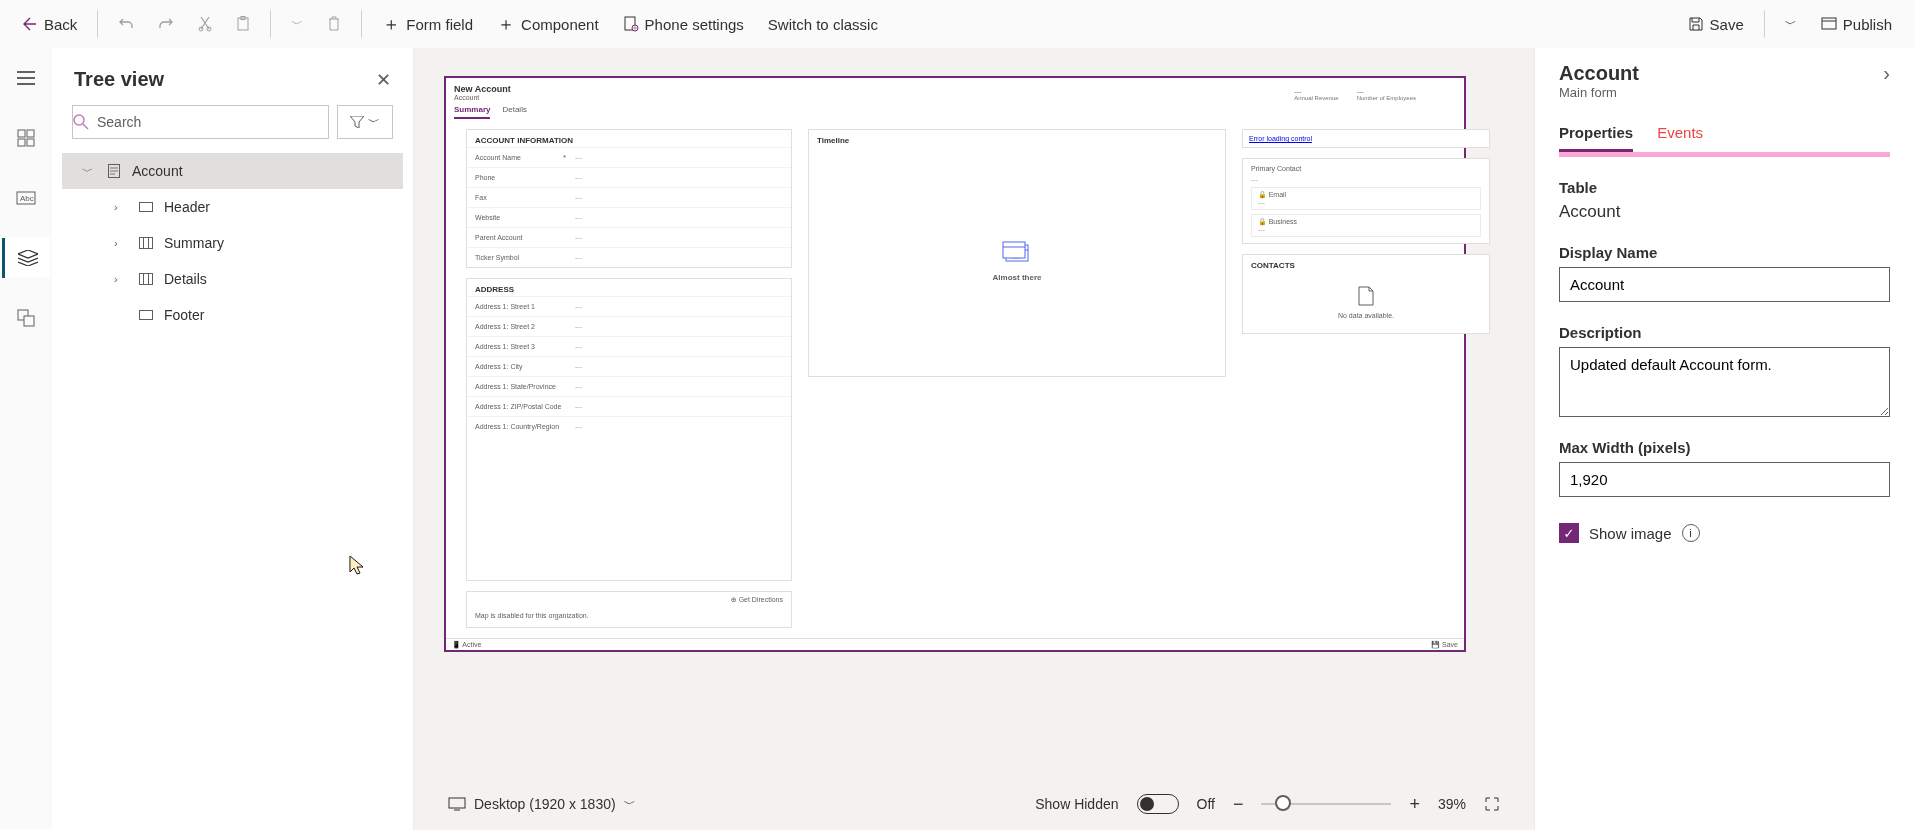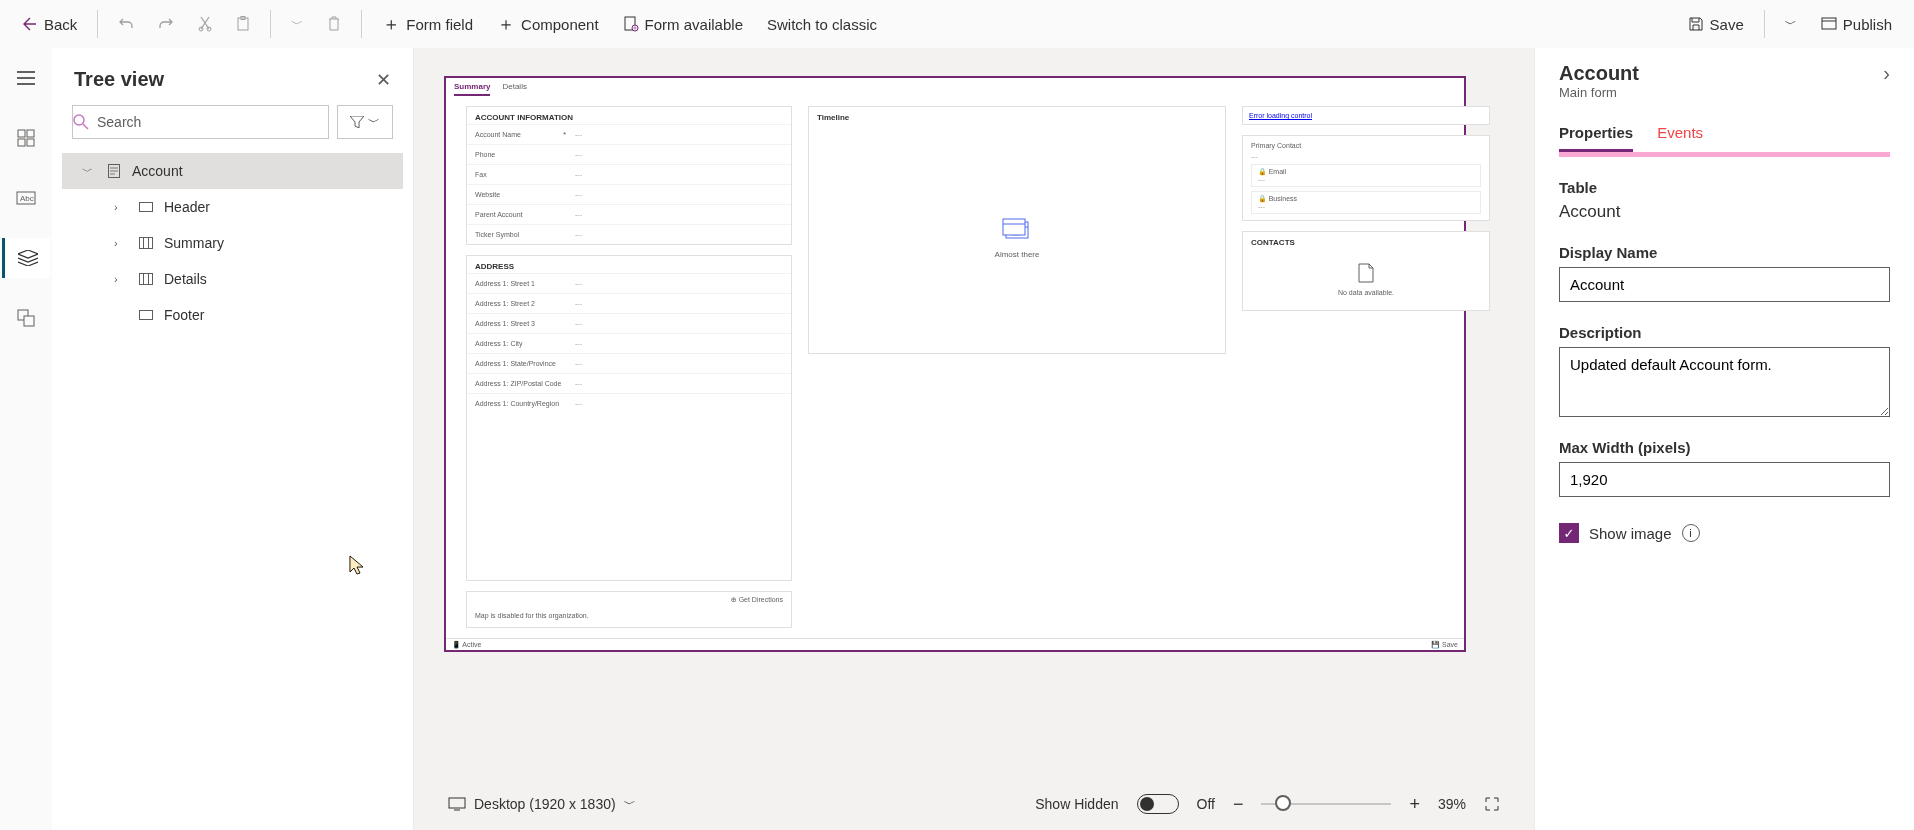--- a/index.html
+++ b/index.html
@@ -45,21 +45,21 @@
   .c-tab.active { color:#742774; border-bottom:2px solid #742774; font-weight:600;}
   .c-body { flex:1; display:grid; grid-template-columns: 326px 418px 248px; gap:16px; padding:10px 20px;}
   .sect { border:1px solid #E1DFDD; background:#fff;}
   .sect .sh { font-size:8px; font-weight:600; color:#323130; padding:6px 8px 2px 8px;}
   .fld { display:grid; grid-template-columns:88px 12px 1fr; align-items:center; border-top:1px solid #F3F2F1; padding:2px 8px; min-height:20px;}
   .fld .flbl { font-size:7px; color:#605E5C;}
   .fld .freq { font-size:8px; color:#605E5C; }
   .fld .fval { font-size:7px; color:#A19F9D;}
   .col { display:flex; flex-direction:column; gap:10px;}
   .tl { display:flex; flex-direction:column; align-items:center; justify-content:center;}
-  .tl .tl-body { flex:1; display:flex; flex-direction:column; align-items:center; justify-content:center; gap:10px;}
+  .tl .tl-body { flex:1; display:flex; flex-direction:column; align-items:center; justify-content:center; gap:10px;font-weight:bold;}
   .c-footer { height:12px; border-top:1px solid #E1DFDD; display:flex; align-items:center; padding:0 6px; font-size:7px; justify-content:space-between;}
   .canvas-status { margin-top:auto; height:52px; display:flex; align-items:center; gap:18px; padding:0 4px; color:#323130;}
   .toggle { width:42px; height:20px; border-radius:10px; border:1px solid #323130; position:relative;}
   .toggle .knob { width:14px; height:14px; border-radius:50%; background:#323130; position:absolute; top:2px; left:2px;}
   .slider-track { width:130px; height:2px; background:#C8C6C4; position:relative;}
   .slider-thumb { width:16px; height:16px; border-radius:50%; background:#fff; border:2px solid #605E5C; position:absolute; top:-8px; left:14px;}
   
   .proppane { width:380px; background:#fff; border-left:1px solid #EDEBE9; padding:14px 24px 14px 24px; display:flex; flex-direction:column; gap:10px;}
   .prop-head { display:flex; justify-content:space-between; align-items:flex-start;}
   .prop-head h2 { font-size:20px; font-weight:600;}
@@ -135,21 +135,21 @@
   <div class="tb-btn">
     <span style="font-size:18px;">＋</span>
     <span>Component</span>
   </div>
   <div class="tb-btn">
     <svg width="16" height="16" viewBox="0 0 16 16">
         <rect x="2" y="1" width="10" height="13" stroke="#323130" fill="none"></rect>
         <circle cx="12" cy="12" r="3" stroke="#742774" fill="#fff"></circle>
         <path d="M12 10 v4 M10 12 h4" stroke="#742774" stroke-width="0.5"></path>
       </svg>
-    <span>Form available</span>
+    <span>Phone settings</span>
   </div>
   <div class="tb-btn">
     <span>Switch to classic</span>
   </div>
   <div class="spacer"></div>
   <div class="tb-btn">
     <svg width="16" height="16" viewBox="0 0 16 16">
         <path d="M2 2 H12 L14 4 V14 H2 Z M4 2 V6 H11 V2 M5 14 V9 H11 V14" stroke="#323130" fill="none"></path>
       </svg>
     <span>Save</span>
@@ -275,20 +275,36 @@
         <svg width="20" height="22" viewBox="0 0 20 22">
             <path d="M2 2 L2 18 L6 14 L9 20 L12 19 L9 13 L15 13 Z" fill="#fff" stroke="#000"></path>
             <path d="M2 2 L2 18 L6 14 L9 20 L12 19 L9 13 L15 13 Z" fill="#FDB813" fill-opacity="0.25"></path>
           </svg>
       </div>
     </div>
   </div>
 
   <div class="canvas-wrap">
     <div class="canvas">
+      <div class="c-header">
+        <div>
+          <div class="c-title">New Account</div>
+          <div class="c-sub">Account</div>
+        </div>
+        <div class="c-header-right">
+          <div class="c-metric">
+            <div class="mv">---</div>
+            <div class="ml">Annual Revenue</div>
+          </div>
+          <div class="c-metric">
+            <div class="mv">---</div>
+            <div class="ml">Number of Employees</div>
+          </div>
+        </div>
+      </div>
       <div class="c-tabs">
         <div class="c-tab active">Summary</div>
         <div class="c-tab">Details</div>
       </div>
       <div class="c-body">
 
         <div class="col">
           <div class="sect">
             <div class="sh">ACCOUNT INFORMATION</div>
             <div id="acct-fields">

